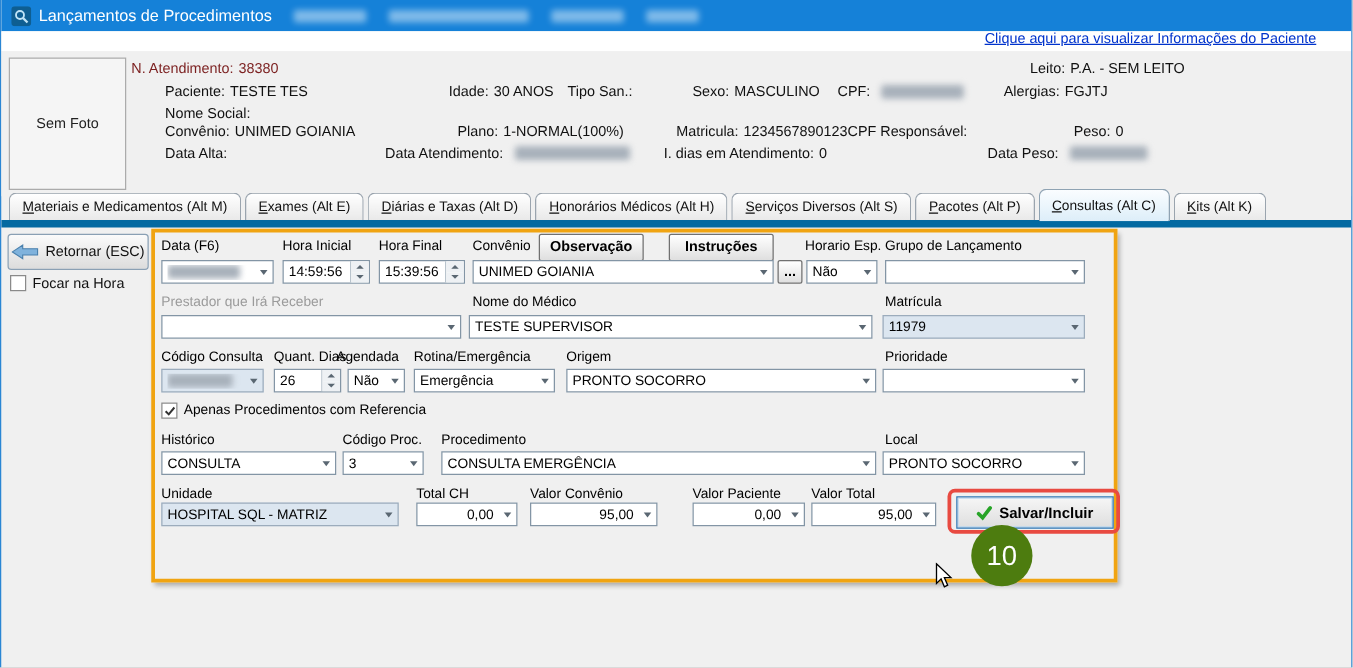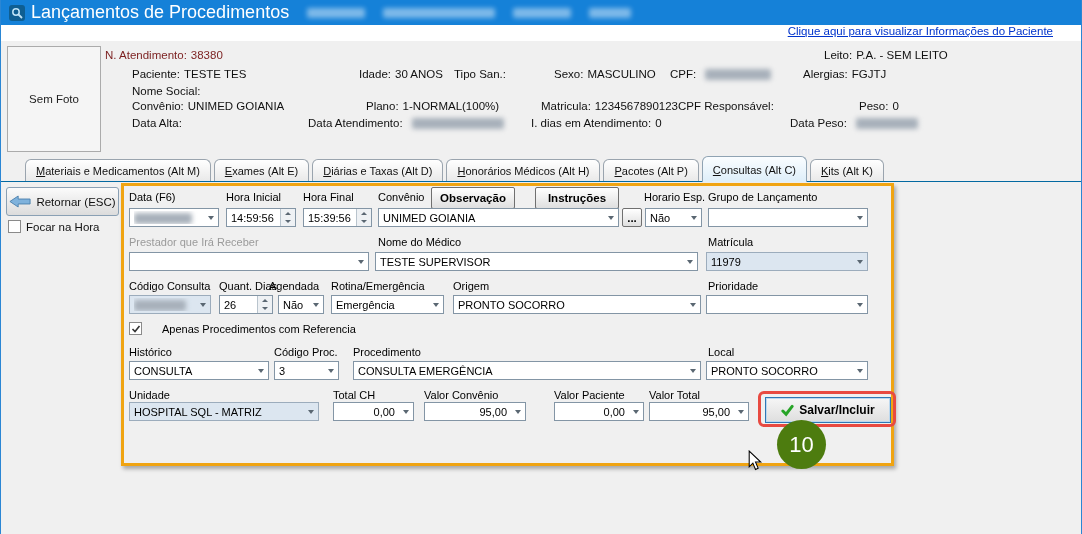--- a/index.html
+++ b/index.html
@@ -5,41 +5,41 @@
   html,body { margin:0; padding:0; background:#c9c9c9; }
   #app {
     position:relative; width:1082px; height:534px; overflow:hidden;
     background:#f0f0f0; font-family:"Liberation Sans", sans-serif;
     border-left:1px solid #2a86d4; border-right:1px solid #2a86d4; box-sizing:border-box;
   }
   
   .titlebar { position:absolute; left:0; top:0; width:100%; height:25px; background:#1581d8;
               display:flex; align-items:center; color:#fff; }
   .titlebar .app-ico { width:16px; height:16px; margin:0 6px 0 8px; flex:0 0 auto; }
-  .titlebar .ttl { font-size:18px; white-space:nowrap; }
+  .titlebar .ttl { font-size:13px; white-space:nowrap; }
   .tredact { display:inline-block; height:10px; border-radius:2px; background:rgba(255,255,255,.45);
              filter:blur(2.5px); margin-left:18px; vertical-align:middle; }
   
   .linkrow { position:absolute; left:0; top:25px; width:100%; height:16px; background:#ffffff; }
   .plink { position:absolute; right:28px; top:0; font-size:11.5px; color:#0033cc;
            text-decoration:underline; cursor:pointer; white-space:nowrap; }
   
   .patient { position:absolute; left:0; top:41px; width:100%; height:116px; background:#f0f0f0; }
   .photo { position:absolute; left:6px; top:5px; width:92px; height:104px; background:#f5f5f5;
            border:1px solid #ababab; display:flex; align-items:center; justify-content:center;
            font-size:11.5px; color:#222; }
   .pf { position:absolute; font-size:11.5px; color:#111; white-space:nowrap; }
   .pf .pv { margin-left:4px; }
   .pf.maroon { color:#7b1f1f; }
   .redact { display:inline-block; height:11px; border-radius:2px; background:#a7b0ba;
             filter:blur(2.5px); vertical-align:middle; }
   
   .tabbar { position:absolute; left:0; top:157px; width:100%; height:25px;
-            display:flex; align-items:flex-end; padding-left:24px; box-sizing:border-box;
-            border-bottom:1px solid #0369a1; }
+            display:flex; align-items:flex-end; padding-left:6px; box-sizing:border-box;
+            border-bottom:6px solid #0369a1; }
   .tab { height:21px; display:flex; align-items:center; padding:0 10px; margin-right:3px;
          border:1px solid #9aa4ae; border-bottom:none; border-radius:6px 6px 0 0;
          background:linear-gradient(#ffffff,#e9e9e9); font-size:11px; color:#111; cursor:pointer; }
   .tab .tab-label { display:block; white-space:nowrap; }
   .tab .tab-label::first-letter { text-decoration:underline; }
   .tab.active { height:25px; margin-bottom:-1px; background:linear-gradient(#fafdff,#ddeef9);
                 border-color:#8fa3b3; z-index:3; }
   
   .retornar { position:absolute; left:5px; top:187px; width:111px; height:27px;
               display:flex; align-items:center; justify-content:center; gap:5px;
@@ -74,21 +74,21 @@
   .sp.dn::after { content:""; border-left:3px solid transparent; border-right:3px solid transparent;
                   border-top:3.5px solid #5a6772; }
   .btn3d { position:absolute; display:flex; align-items:center; justify-content:center;
            background:linear-gradient(#ffffff,#dfdfdf); border:1px solid #707070; border-radius:2px;
            box-sizing:border-box; font-size:11.5px; font-weight:bold; color:#000; cursor:pointer; }
   .salvar { position:absolute; left:764px; top:397px; width:124px; height:24px;
             display:flex; align-items:center; justify-content:center; gap:5px;
             background:linear-gradient(#f6f6f6,#dedede); border:1px solid #2f77b5;
             box-shadow:inset 0 0 0 1px #bcd8ef; font-size:12px; font-weight:bold; color:#000;
             cursor:pointer; z-index:4; }
-  .fcheck { position:absolute; left:128px; top:322px; display:flex; align-items:center; gap:20px;
+  .fcheck { position:absolute; left:128px; top:322px; display:flex; align-items:flex-start; gap:5px;
             font-size:11px; color:#000; cursor:pointer; }
   
   .redbox { position:absolute; left:757px; top:391px; width:138px; height:36px;
             border:3px solid #e84a41; border-radius:6px; box-sizing:border-box; z-index:5; }
   .badge { position:absolute; left:776px; top:420px; width:49px; height:49px; border-radius:50%;
            background:#4d7c0f; color:#fff; display:flex; align-items:center; justify-content:center;
            font-size:22px; z-index:6; }
   .cursor { position:absolute; left:747px; top:450px; z-index:9; }
 </style>
 </head>
@@ -188,20 +188,23 @@
     <div class="tab">
         <span class="tab-label">Exames (Alt E)</span>
       </div>
     <div class="tab">
         <span class="tab-label">Diárias e Taxas (Alt D)</span>
       </div>
     <div class="tab">
         <span class="tab-label">Honorários Médicos (Alt H)</span>
       </div>
     <div class="tab">
+        <span class="tab-label">Serviços Diversos (Alt S)</span>
+      </div>
+    <div class="tab">
         <span class="tab-label">Pacotes (Alt P)</span>
       </div>
     <div class="tab active">
         <span class="tab-label">Consultas (Alt C)</span>
       </div>
     <div class="tab">
         <span class="tab-label">Kits (Alt K)</span>
       </div>
   </div>
 

